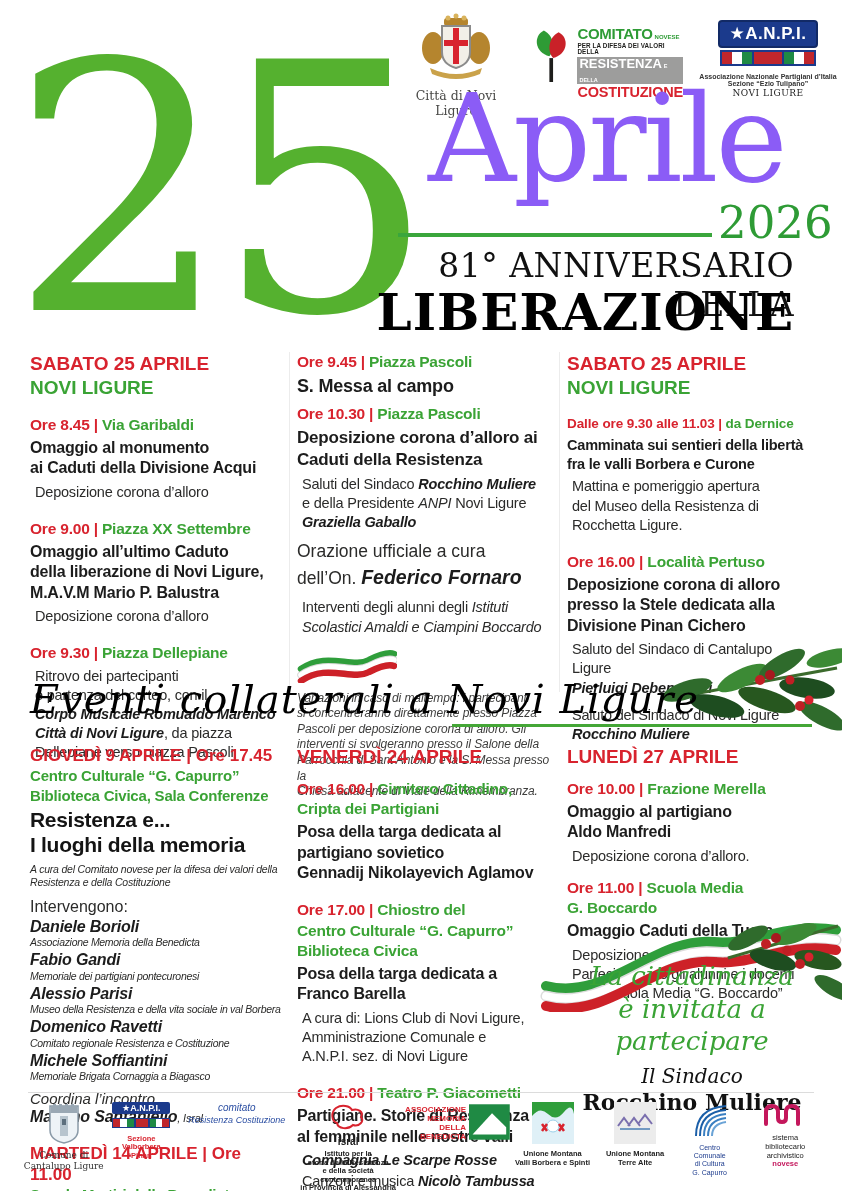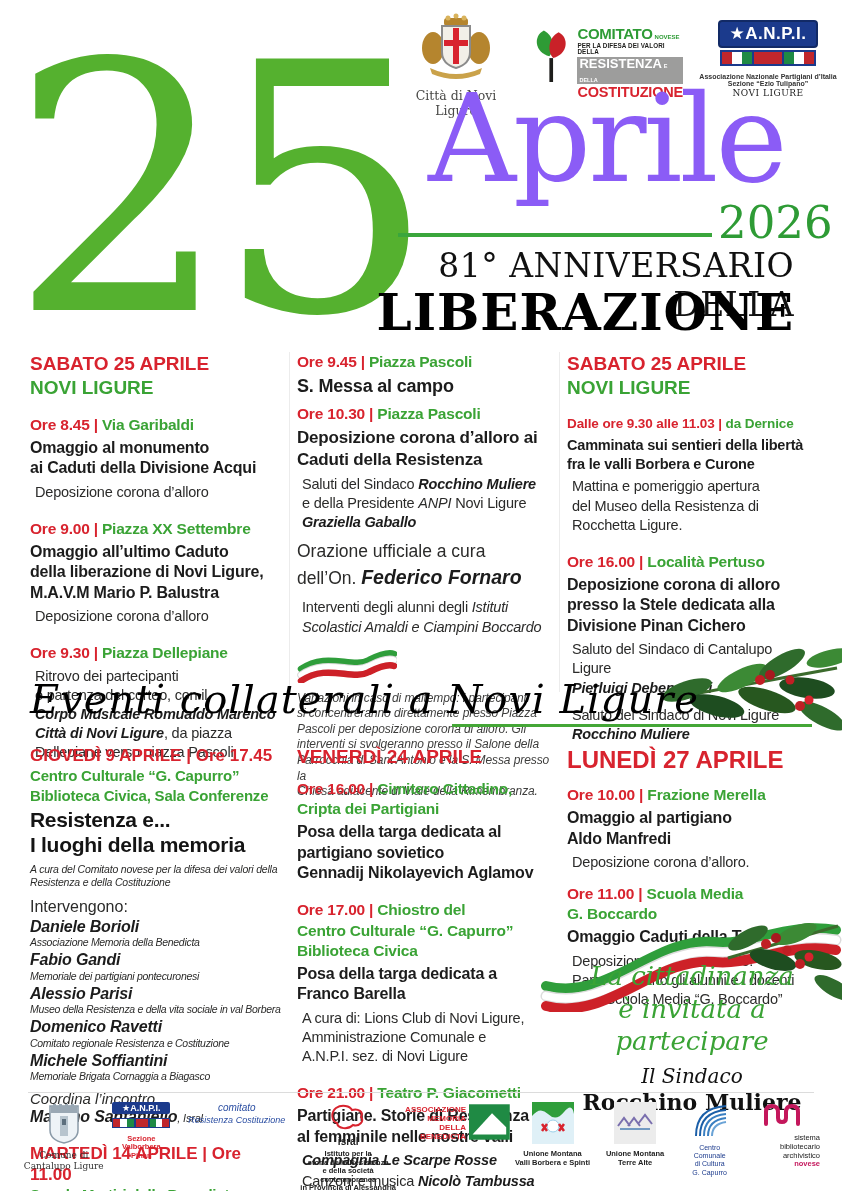--- a/index.html
+++ b/index.html
@@ -315,21 +315,21 @@
       <p class="evhead"><span class="red">Ore 21.00 |</span> <span class="green">Teatro P. Giacometti</span></p>
       <p class="evtitle pre">Partigiane. Storie di Resistenza
 al femminile nelle nostre valli</p>
       <p class="evdetail bi" style="margin-bottom:2px">Compagnia Le Scarpe Rosse</p>
       <p class="evdetail" style="margin-bottom:2px"><span>Canzoni e musica </span><span class="bi">Nicolò Tambussa</span></p>
 
     </div>
   </div>
 
   <div class="col2 colR">
-    <p class="daysm red" style="font-size:24px">LUNEDÌ 27 APRILE</p>
+    <p class="daysm red" style="font-size:19px">LUNEDÌ 27 APRILE</p>
     <div style="height:10px"></div>
     <div class="ev" style="margin-bottom:12px">
       <p class="evhead"><span class="red">Ore 10.00 |</span> <span class="green">Frazione Merella</span></p>
       <p class="evtitle pre">Omaggio al partigiano
 Aldo Manfredi</p>
       <p class="evdetail">Deposizione corona d’alloro.</p>
     </div>
     <div class="ev" style="margin-bottom:4px">
       <p class="evhead pre"><span class="red">Ore 11.00 |</span> <span class="green"> Scuola Media
 G. Boccardo</span></p>
@@ -462,21 +462,21 @@
       <div class="fcap fcap-blue" style="font-size:7px">Centro
 Comunale
 di Cultura
 G. Capurro</div>
     </div>
 
     <div class="flogo" style="width:76px">
       <svg width="40" height="26" viewBox="0 0 40 26">
         <path d="M4,22 L4,10 Q4,4 10,4 Q16,4 16,10 L16,16 Q16,20 20,20 Q24,20 24,16 L24,10 Q24,4 30,4 Q36,4 36,10 L36,22" fill="none" stroke="#c4175c" stroke-width="4" stroke-linecap="round"></path>
       </svg>
-      <div class="fcap" style="text-align:right;padding-left:6px"><span class="pre">sistema
+      <div class="fcap" style="text-align:center;padding-left:6px"><span class="pre">sistema
 bibliotecario
 archivistico</span>
         <span class="novese">novese</span>
       </div>
     </div>
 
   </div>
 </div>
 
 </body></html>

